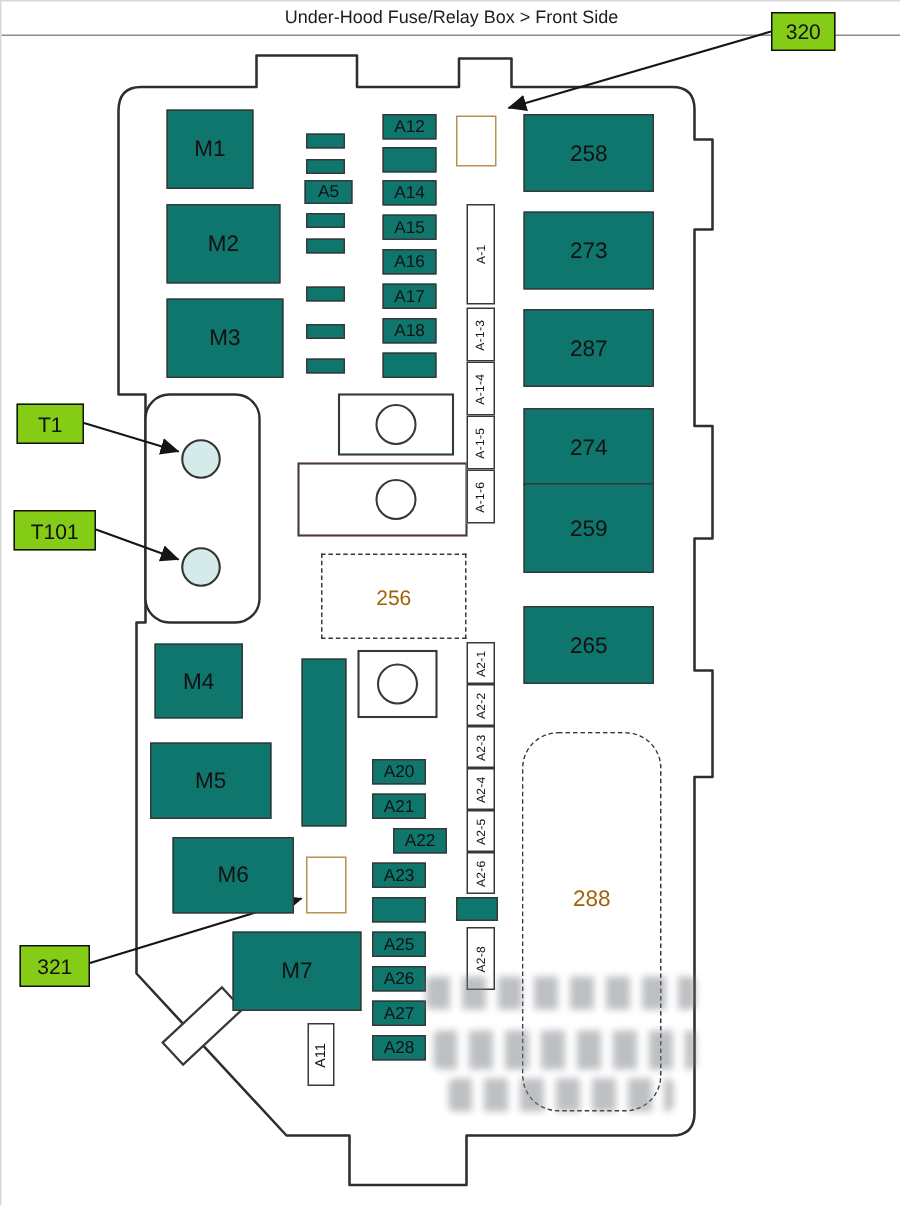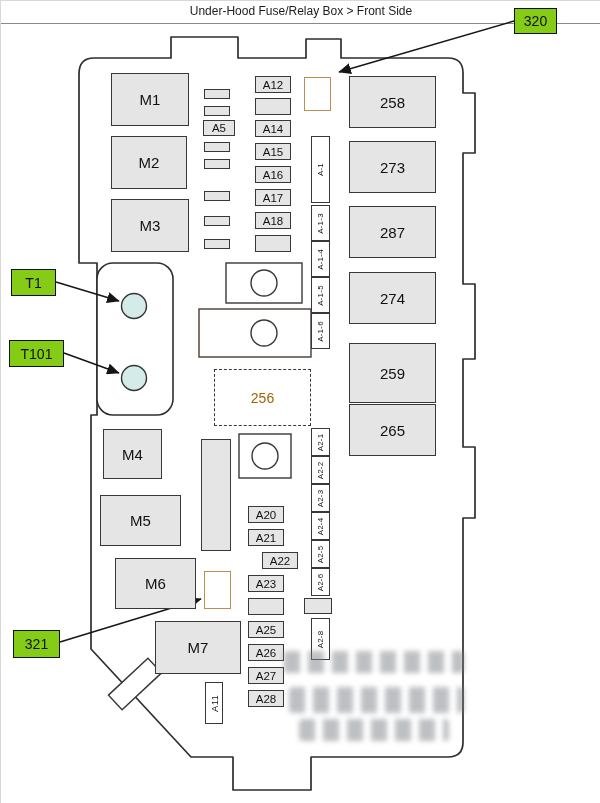--- a/index.html
+++ b/index.html
@@ -1,21 +1,21 @@
 <!DOCTYPE html>
 <html><head>
 <meta charset="utf-8">
 <style>
   html,body{margin:0;padding:0;background:#fff;}
   #stage{position:relative;width:600px;height:803px;background:#fff;border:1px solid #d8d8d8;
          font-family:"Liberation Sans",sans-serif;overflow:hidden;}
   #hdr{position:absolute;top:3px;left:0;width:100%;text-align:center;font-size:12px;color:#1c1c1c;}
   #hdr-line{position:absolute;top:22px;left:0;width:100%;height:0;border-top:1px solid #8a8a8a;}
   svg.underlay{position:absolute;left:0;top:0;width:600px;height:803px;}
-  .box{position:absolute;box-sizing:border-box;border:1.5px solid #383838;background:#e5e5e5;
+  .box{position:absolute;box-sizing:border-box;border:1.5px solid #383838;background:#0f766e;
        display:flex;align-items:center;justify-content:center;font-size:15px;color:#111;z-index:2;}
   .fuse{font-size:11.5px;border-width:1.3px;}
   .slotblank{border-width:1.2px;}
   .tanbox{border:1.5px solid #b9904f;background:#fff;}
   .vcell{position:absolute;box-sizing:border-box;border:1.3px solid #383838;background:#fff;
          display:flex;align-items:center;justify-content:center;z-index:2;}
   .vcell span{transform:rotate(-90deg);font-size:8px;white-space:nowrap;letter-spacing:.2px;color:#111;}
   .vcell.big span{font-size:9.5px;}
   .dashedbox{position:absolute;box-sizing:border-box;border:1.6px dashed #383838;background:transparent;
              display:flex;align-items:center;justify-content:center;font-size:14px;color:#a16207;z-index:1;}
@@ -56,36 +56,39 @@
     <circle cx="264" cy="455" r="13" fill="#fff" stroke="#383838" stroke-width="1.4"></circle>
 
     <rect x="-10" y="-27" width="20" height="54" transform="translate(134,683) rotate(47)" fill="#fff" stroke="#383838" stroke-width="1.5"></rect>
 
     <line x1="513" y1="20" x2="338" y2="71" stroke="#151515" stroke-width="1.4" marker-end="url(#arw)"></line>
     <line x1="55" y1="281" x2="118" y2="300" stroke="#151515" stroke-width="1.4" marker-end="url(#arw)"></line>
     <line x1="63" y1="352" x2="118" y2="372" stroke="#151515" stroke-width="1.4" marker-end="url(#arw)"></line>
     <line x1="59" y1="641" x2="200" y2="598" stroke="#151515" stroke-width="1.4" marker-end="url(#arw)"></line>
   </svg>
 
-  <div class="box" style="left:110px;top:72px;width:78px;height:53px">M1</div>
+  <div class="box" style="left:110px;top:72px;width:58px;height:53px">M1</div>
   <div class="box" style="left:110px;top:135px;width:76px;height:53px">M2</div>
   <div class="box" style="left:110px;top:198px;width:78px;height:53px">M3</div>
   <div class="box" style="left:102px;top:428px;width:59px;height:50px">M4</div>
   <div class="box" style="left:99px;top:494px;width:81px;height:51px">M5</div>
   <div class="box" style="left:114px;top:557px;width:81px;height:51px">M6</div>
   <div class="box" style="left:154px;top:620px;width:86px;height:53px">M7</div>
 
   <div class="box" style="left:348px;top:75px;width:87px;height:52px">258</div>
   <div class="box" style="left:348px;top:140px;width:87px;height:52px">273</div>
   <div class="box" style="left:348px;top:205px;width:87px;height:52px">287</div>
   <div class="box" style="left:348px;top:271px;width:87px;height:52px">274</div>
-  <div class="box" style="left:348px;top:342px;width:87px;height:60px">259</div>
+  <div class="box" style="left:348px;top:321px;width:87px;height:60px">259</div>
   <div class="box" style="left:348px;top:403px;width:87px;height:52px">265</div>
 
   <div class="dashedbox" style="left:213px;top:368px;width:97px;height:57px">256</div>
+  <div class="dashedbox" style="left:347px;top:487px;width:93px;height:253px;border-radius:24px">
+    <span class="lbl288">288</span>
+  </div>
 
   <div class="box fuse slotblank" style="left:203px;top:88px;width:26px;height:10px"></div>
   <div class="box fuse slotblank" style="left:203px;top:105px;width:26px;height:10px"></div>
   <div class="box fuse" style="left:202px;top:119px;width:32px;height:16px">A5</div>
   <div class="box fuse slotblank" style="left:203px;top:141px;width:26px;height:10px"></div>
   <div class="box fuse slotblank" style="left:203px;top:158px;width:26px;height:10px"></div>
   <div class="box fuse slotblank" style="left:203px;top:190px;width:26px;height:10px"></div>
   <div class="box fuse slotblank" style="left:203px;top:215px;width:26px;height:10px"></div>
   <div class="box fuse slotblank" style="left:203px;top:238px;width:26px;height:10px"></div>
 

